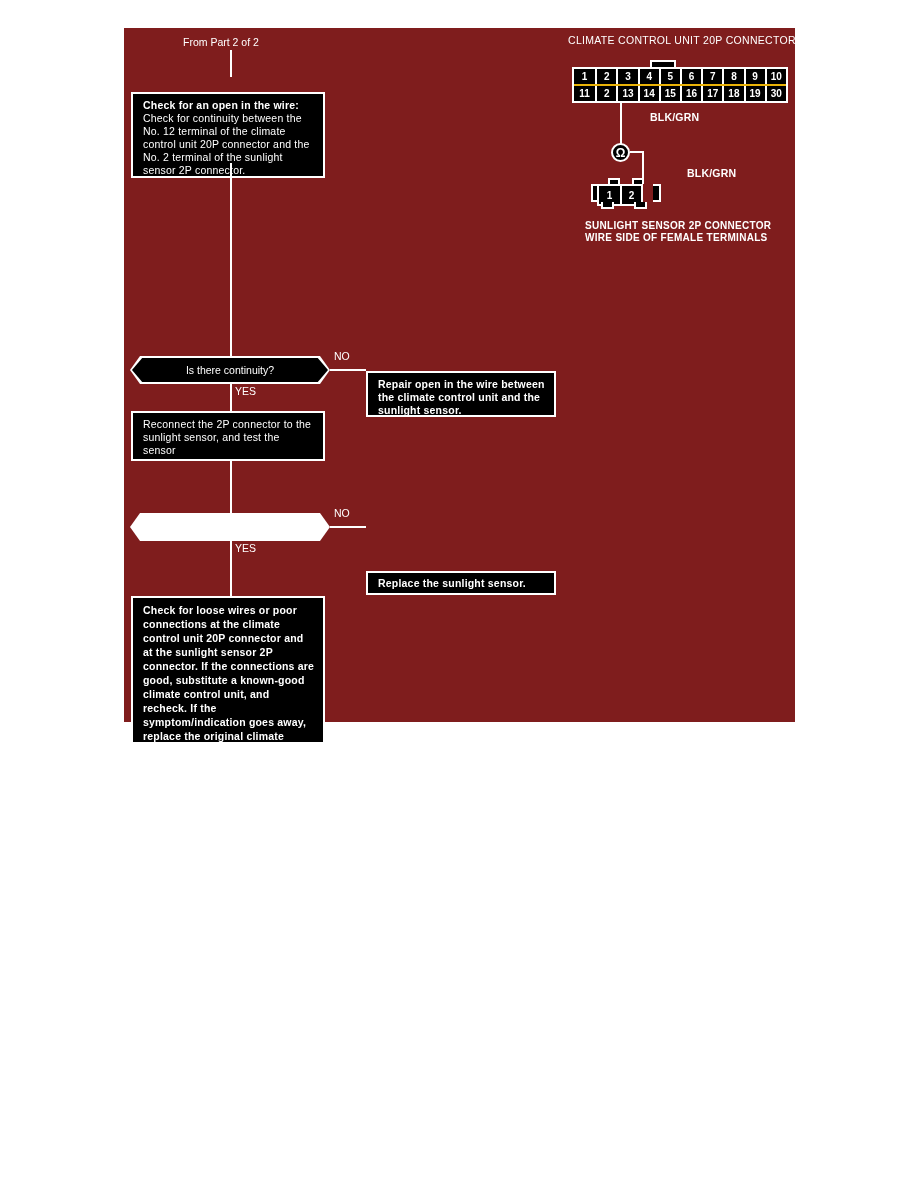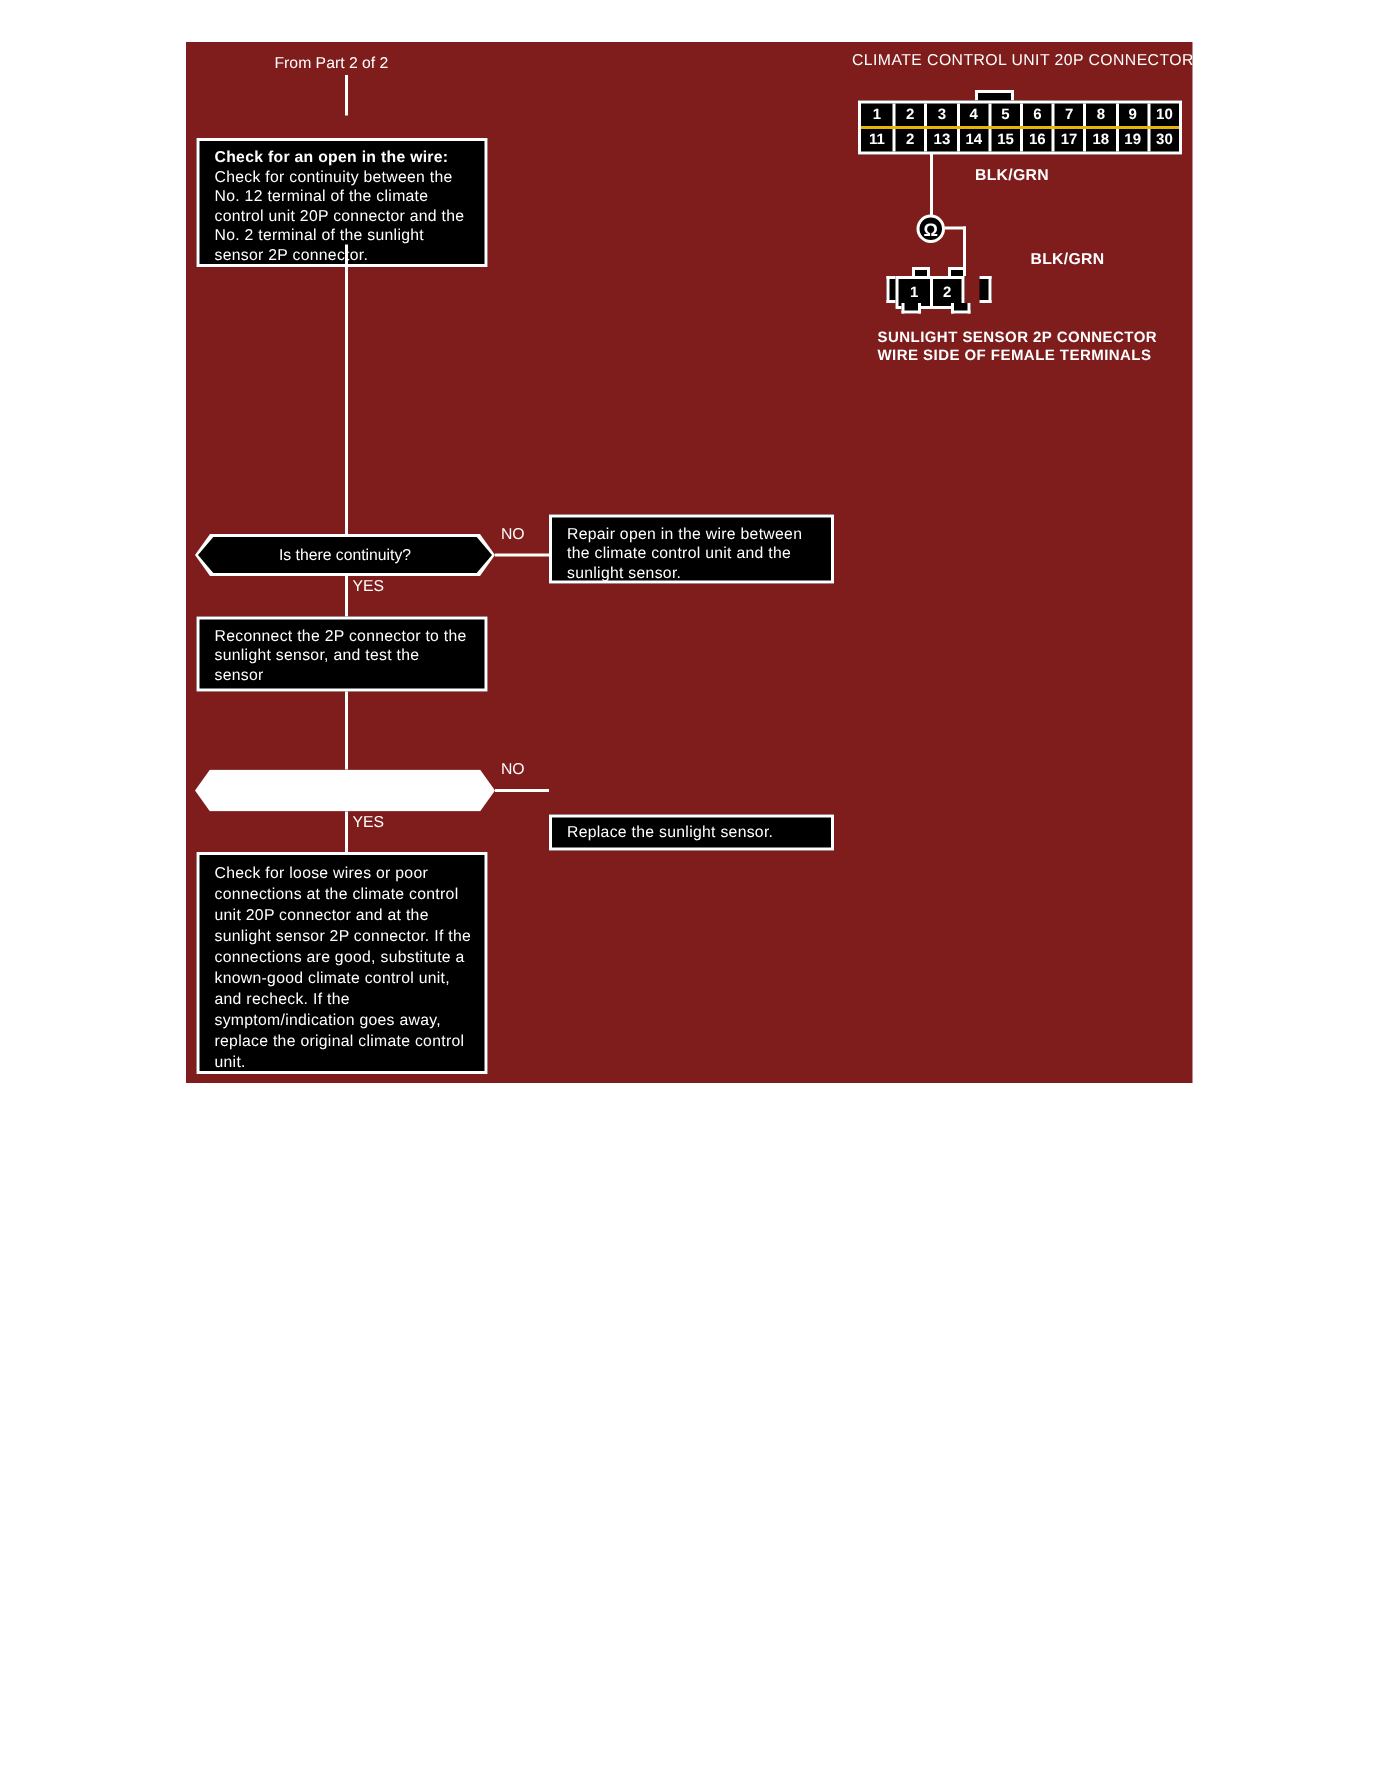--- a/index.html
+++ b/index.html
@@ -40,21 +40,22 @@
     font-size: 10.5px;
     line-height: 13px;
     letter-spacing: .2px;
     padding: 5px 8px 5px 10px;
   }
   .box .hdr {
     font-weight: bold;
     display: block;
   }
   .box.bold {
-    font-weight: normal;
+    font-weight: bold;
+    margin-top: 28px;
   }
   .hex-wrap {
     position: absolute;
   }
   .hex-bg {
     position: absolute;
     inset: 0;
     background: #ffffff;
     -webkit-clip-path: polygon(5% 0, 95% 0, 100% 50%, 95% 100%, 5% 100%, 0 50%);
     clip-path: polygon(5% 0, 95% 0, 100% 50%, 95% 100%, 5% 100%, 0 50%);

